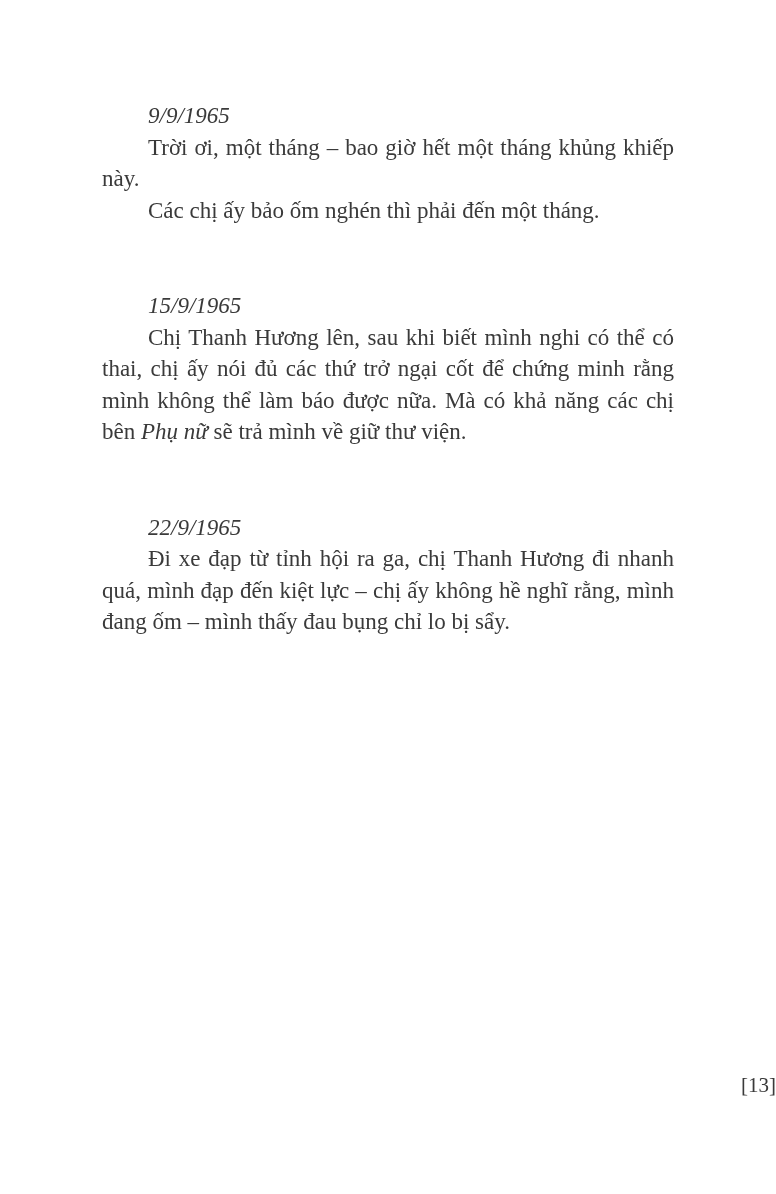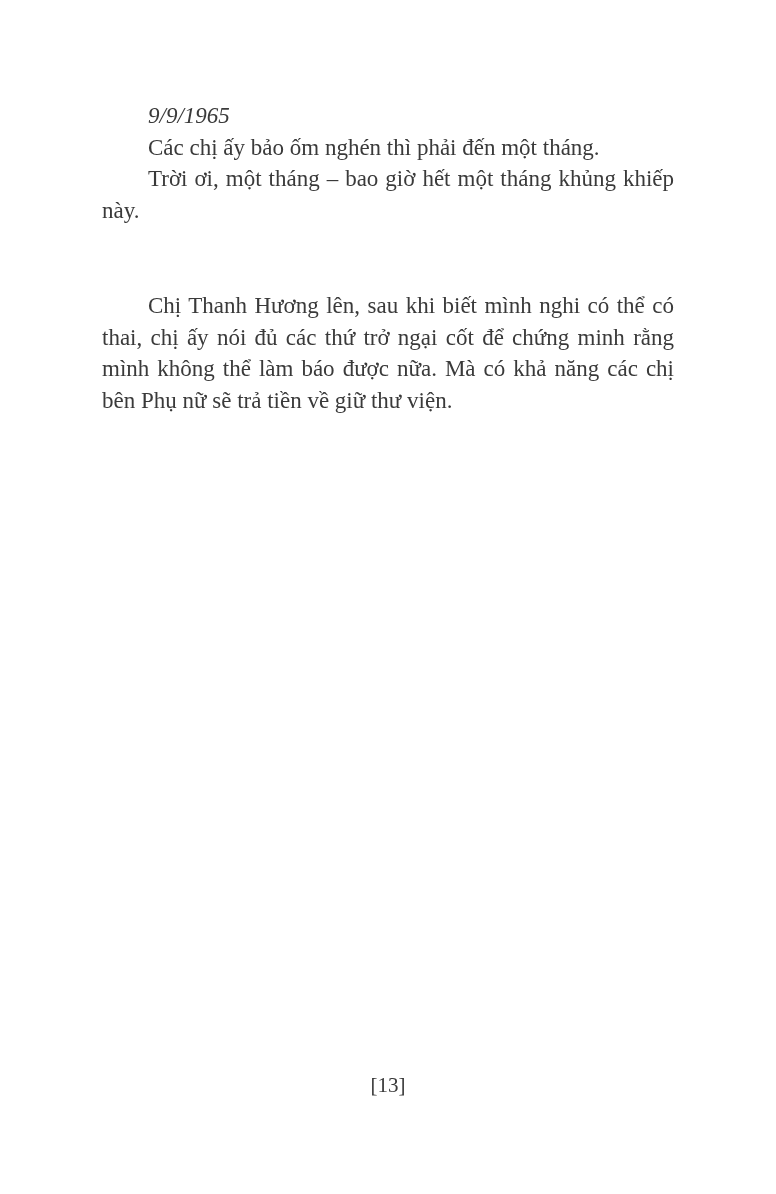--- a/index.html
+++ b/index.html
@@ -31,47 +31,51 @@
   .entry { margin: 0; }
   .entry + .entry { margin-top: 64px; }
   .entry p {
     margin: 0;
     text-indent: 46px;
   }
   .entry .date {
     font-style: italic;
   }
   .italic-inline {
+    font-style: italic;
   }
   .page-number {
     position: absolute;
     top: 1072px;
     left: 0;
     width: 100%;
-    text-align: center;
+    text-align: right;
     font-size: 21px;
     line-height: 26px;
     color: #3a3a3a;
   }
 </style>
 </head>
 <body>
 
 <div class="page">
   <main class="content">
 
     <section class="entry">
       <p class="date">9/9/1965</p>
+      <p>Trời ơi, một tháng – bao giờ hết một tháng khủng khiếp này.</p>
       <p>Các chị ấy bảo ốm nghén thì phải đến một tháng.</p>
-      <p>Trời ơi, một tháng – bao giờ hết một tháng khủng khiếp này.</p>
     </section>
 
     <section class="entry">
-      <p><span>Chị Thanh Hương lên, sau khi biết mình nghi có thể có thai, chị ấy nói đủ các thứ trở ngại cốt để chứng minh rằng mình không thể làm báo được nữa. Mà có khả năng các chị bên </span><span class="italic-inline">Phụ nữ</span><span> sẽ trả tiền về giữ thư viện.</span></p>
+      <p class="date">15/9/1965</p>
+      <p><span>Chị Thanh Hương lên, sau khi biết mình nghi có thể có thai, chị ấy nói đủ các thứ trở ngại cốt để chứng minh rằng mình không thể làm báo được nữa. Mà có khả năng các chị bên </span><span class="italic-inline">Phụ nữ</span><span> sẽ trả mình về giữ thư viện.</span></p>
     </section>
 
     <section class="entry">
+      <p class="date">22/9/1965</p>
+      <p>Đi xe đạp từ tỉnh hội ra ga, chị Thanh Hương đi nhanh quá, mình đạp đến kiệt lực – chị ấy không hề nghĩ rằng, mình đang ốm – mình thấy đau bụng chỉ lo bị sẩy.</p>
     </section>
 
   </main>
 
   <footer class="page-number">[13]</footer>
 </div>
 
 </body></html>

